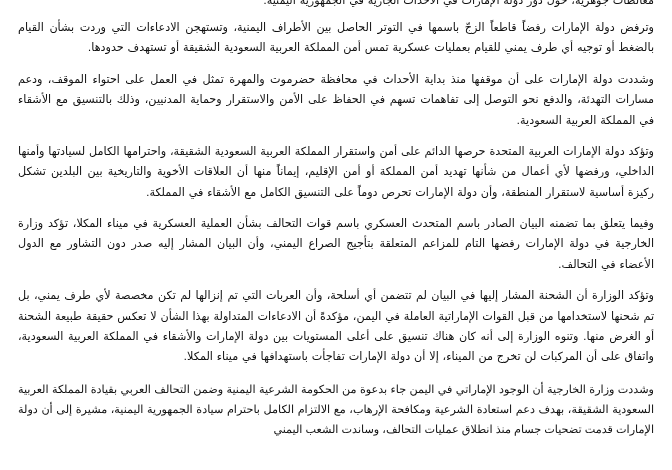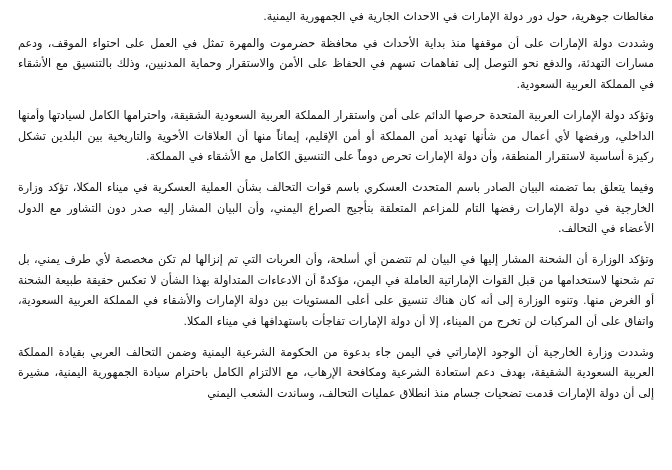--- a/index.html
+++ b/index.html
@@ -12,21 +12,21 @@
     height: 470px;
     overflow: hidden;
     font-family: "DejaVu Sans", "Liberation Sans", sans-serif;
     color: #101010;
   }
   .page {
     position: relative;
     width: 672px;
     height: 470px;
     box-sizing: border-box;
-    padding: 16px 18px;
+    padding: 0 18px;
     background: #ffffff;
   }
   .doc-body {
     position: relative;
     top: -4px;
   }
   .para {
     direction: rtl;
     text-align: justify;
     text-align-last: right;
@@ -35,20 +35,21 @@
     margin: 0 0 11px 0;
     color: #111111;
     letter-spacing: 0;
     word-spacing: 0.3px;
   }
   .para.clipped-top {
     margin-top: 0;
   }
   .para.last {
     margin-bottom: 9px;
+    font-family: Liberation Serif, serif;
   }
   
   .clip-wrap {
     height: 13px;
     overflow: hidden;
     margin-bottom: 9px;
   }
   .clip-wrap .para {
     margin: 0;
     position: relative;
@@ -58,20 +59,21 @@
 </head>
 <body>
 
 <div class="page">
   <div class="doc-body">
 
     <div class="clip-wrap">
       <p class="para clipped-top">مغالطات جوهرية، حول دور دولة الإمارات في الأحداث الجارية في الجمهورية اليمنية.</p>
     </div>
 
+    <p class="para">وترفض دولة الإمارات رفضاً قاطعاً الزجّ باسمها في التوتر الحاصل بين الأطراف اليمنية، وتستهجن الادعاءات التي وردت بشأن القيام بالضغط أو توجيه أي طرف يمني للقيام بعمليات عسكرية تمس أمن المملكة العربية السعودية الشقيقة أو تستهدف حدودها.</p>
     <p class="para">وشددت دولة الإمارات على أن موقفها منذ بداية الأحداث في محافظة حضرموت والمهرة تمثل في العمل على احتواء الموقف، ودعم مسارات التهدئة، والدفع نحو التوصل إلى تفاهمات تسهم في الحفاظ على الأمن والاستقرار وحماية المدنيين، وذلك بالتنسيق مع الأشقاء في المملكة العربية السعودية.</p>
     <p class="para">وتؤكد دولة الإمارات العربية المتحدة حرصها الدائم على أمن واستقرار المملكة العربية السعودية الشقيقة، واحترامها الكامل لسيادتها وأمنها الداخلي، ورفضها لأي أعمال من شأنها تهديد أمن المملكة أو أمن الإقليم، إيماناً منها أن العلاقات الأخوية والتاريخية بين البلدين تشكل ركيزة أساسية لاستقرار المنطقة، وأن دولة الإمارات تحرص دوماً على التنسيق الكامل مع الأشقاء في المملكة.</p>
     <p class="para">وفيما يتعلق بما تضمنه البيان الصادر باسم المتحدث العسكري باسم قوات التحالف بشأن العملية العسكرية في ميناء المكلا، تؤكد وزارة الخارجية في دولة الإمارات رفضها التام للمزاعم المتعلقة بتأجيج الصراع اليمني، وأن البيان المشار إليه صدر دون التشاور مع الدول الأعضاء في التحالف.</p>
     <p class="para">وتؤكد الوزارة أن الشحنة المشار إليها في البيان لم تتضمن أي أسلحة، وأن العربات التي تم إنزالها لم تكن مخصصة لأي طرف يمني، بل تم شحنها لاستخدامها من قبل القوات الإماراتية العاملة في اليمن، مؤكدةً أن الادعاءات المتداولة بهذا الشأن لا تعكس حقيقة طبيعة الشحنة أو الغرض منها. وتنوه الوزارة إلى أنه كان هناك تنسيق على أعلى المستويات بين دولة الإمارات والأشقاء في المملكة العربية السعودية، واتفاق على أن المركبات لن تخرج من الميناء، إلا أن دولة الإمارات تفاجأت باستهدافها في ميناء المكلا.</p>
     <p class="para last">وشددت وزارة الخارجية أن الوجود الإماراتي في اليمن جاء بدعوة من الحكومة الشرعية اليمنية وضمن التحالف العربي بقيادة المملكة العربية السعودية الشقيقة، بهدف دعم استعادة الشرعية ومكافحة الإرهاب، مع الالتزام الكامل باحترام سيادة الجمهورية اليمنية، مشيرة إلى أن دولة الإمارات قدمت تضحيات جسام منذ انطلاق عمليات التحالف، وساندت الشعب اليمني</p>
 
   </div>
 </div>
 
 </body></html>

